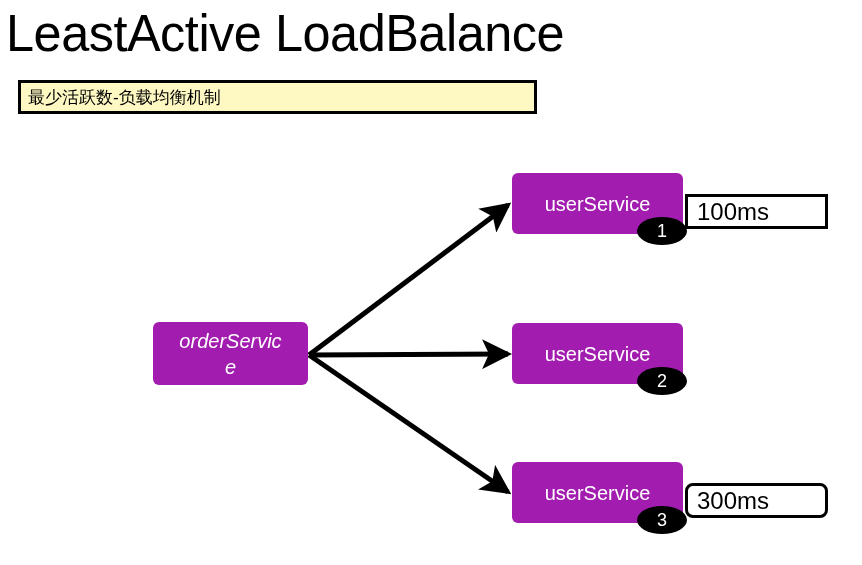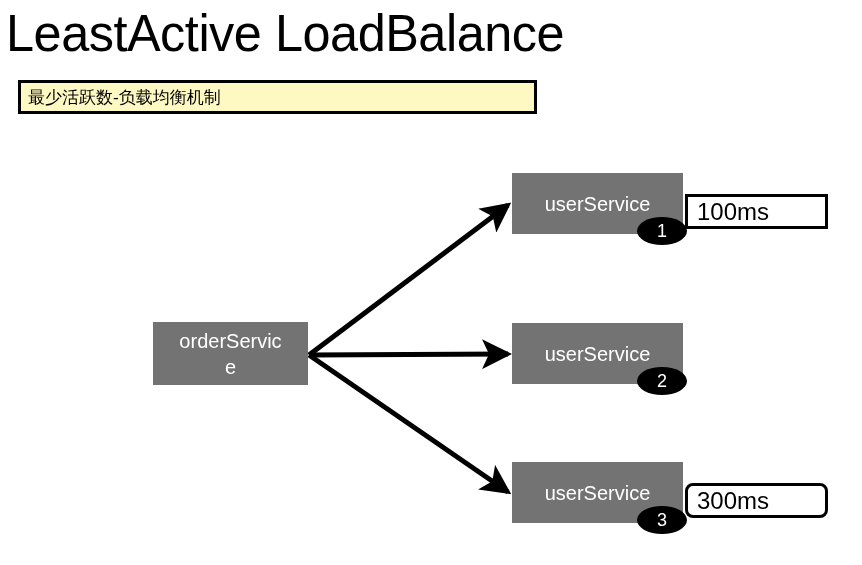--- a/index.html
+++ b/index.html
@@ -64,39 +64,41 @@
     position: absolute;
     left: 0; top: 0;
     width: 862px;
     height: 565px;
     pointer-events: none;
   }
 
   .node-box {
     position: absolute;
     box-sizing: border-box;
-    background: #737373;
+    background: #a21caf;
     display: flex;
     align-items: center;
     justify-content: center;
     color: #ffffff;
     font-family: "Liberation Sans", sans-serif;
     font-size: 20px;
     line-height: 26px;
     text-align: center;
     word-break: break-all;
     overflow: hidden;
+    border-radius: 6px;
   }
 
   .node-order {
     left: 153px;
     top: 322px;
     width: 155px;
     height: 63px;
     padding: 0 24px;
+    font-style: italic;
   }
 
   .node-user {
     left: 512px;
     width: 171px;
     height: 61px;
   }
   .node-user-1 { top: 173px; }
   .node-user-2 { top: 323px; }
   .node-user-3 { top: 462px; }

